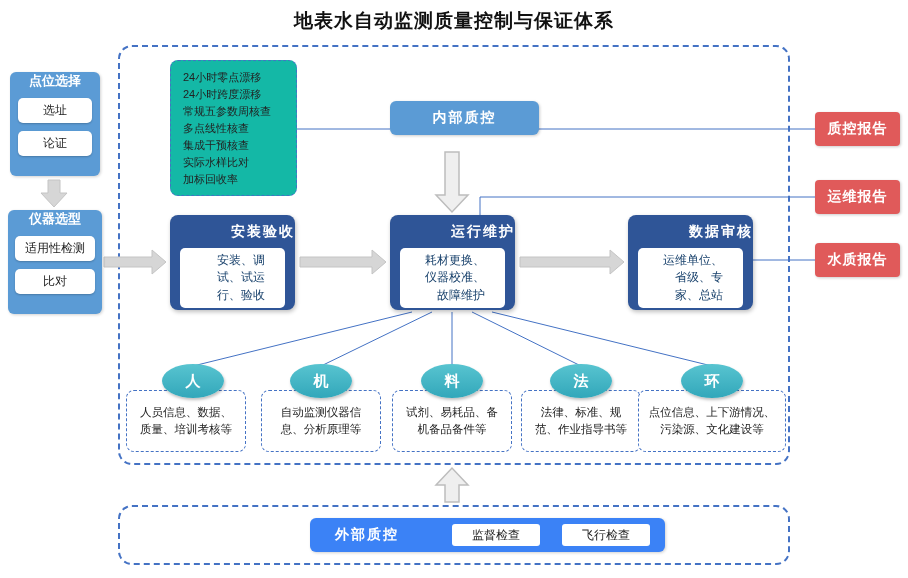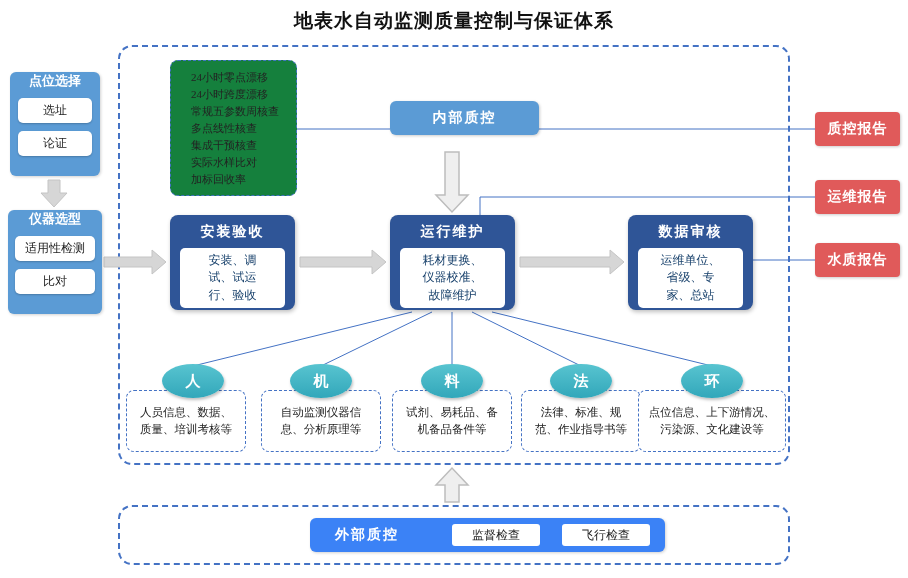--- a/index.html
+++ b/index.html
@@ -12,27 +12,27 @@
     border:2px dashed #4472C4;border-radius:14px;box-sizing:border-box;z-index:0;}
   .dashed-bottom{position:absolute;left:118px;top:505px;width:672px;height:60px;
     border:2px dashed #4472C4;border-radius:14px;box-sizing:border-box;z-index:0;}
   .blue-panel{position:absolute;background:#5B9BD5;border-radius:6px;z-index:2;
     box-shadow:1px 1px 3px rgba(0,0,0,.18);}
   .panel-title{color:#fff;font-weight:bold;font-size:13px;text-align:center;padding-top:0;}
   .panel-item{background:#fff;border-radius:5px;height:25px;line-height:25px;text-align:center;
     font-size:12px;color:#222;margin:8px auto 0;width:74px;box-shadow:0 1px 2px rgba(0,0,0,.22);}
   .panel-item.wide{width:80px;}
   .qc-list{position:absolute;left:170px;top:60px;width:127px;height:136px;z-index:2;
-    border:1px dashed #4472C4;border-radius:8px;padding:8px 0 0 20px;box-sizing:border-box;
-    font-size:11px;line-height:17px;color:#222;background:#15803d;font-family:Liberation Serif, serif;}
+    border:1px dashed #4472C4;border-radius:8px;padding:8px 0 0 12px;box-sizing:border-box;
+    font-size:11px;line-height:17px;color:#222;background:#14b8a6;}
   .pill-blue{position:absolute;background:#5B9BD5;color:#fff;font-weight:bold;font-size:14px;
     border-radius:6px;display:flex;align-items:center;justify-content:center;letter-spacing:2px;
     box-shadow:1px 1px 3px rgba(0,0,0,.2);z-index:2;}
   .flow-box{position:absolute;width:125px;height:95px;background:#2F5597;border-radius:8px;
-    text-align:center;box-shadow:1px 2px 4px rgba(0,0,0,.25);z-index:2;}
+    text-align:right;box-shadow:1px 2px 4px rgba(0,0,0,.25);z-index:2;}
   .flow-title{color:#fff;font-weight:bold;font-size:14px;margin-top:8px;letter-spacing:2px;}
   .flow-detail{background:#fff;border-radius:5px;margin:7px 10px 0;color:#17406B;font-size:12px;
     padding:4px 20px;line-height:1.45;min-height:40px;display:flex;align-items:center;justify-content:center;}
   .report{position:absolute;width:85px;height:34px;background:#E05A5A;color:#fff;font-weight:bold;
     font-size:14px;border-radius:4px;display:flex;align-items:center;justify-content:center;
     letter-spacing:1px;box-shadow:1px 1px 3px rgba(0,0,0,.2);z-index:2;}
   .factor-box{position:absolute;top:390px;height:62px;border:1px dashed #4472C4;border-radius:8px;
     box-sizing:border-box;font-size:11.5px;color:#222;text-align:center;padding:13px 8px 0;
     line-height:1.5;background:#fff;z-index:2;}
   .factor-ellipse{position:absolute;top:364px;width:62px;height:34px;border-radius:50%;

